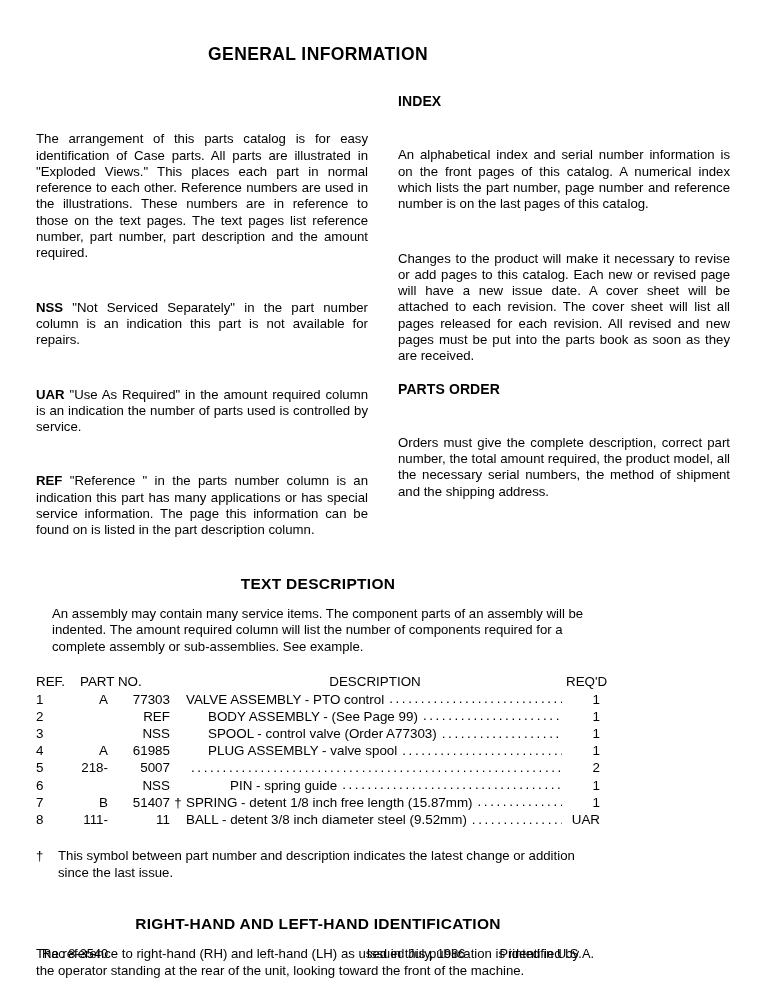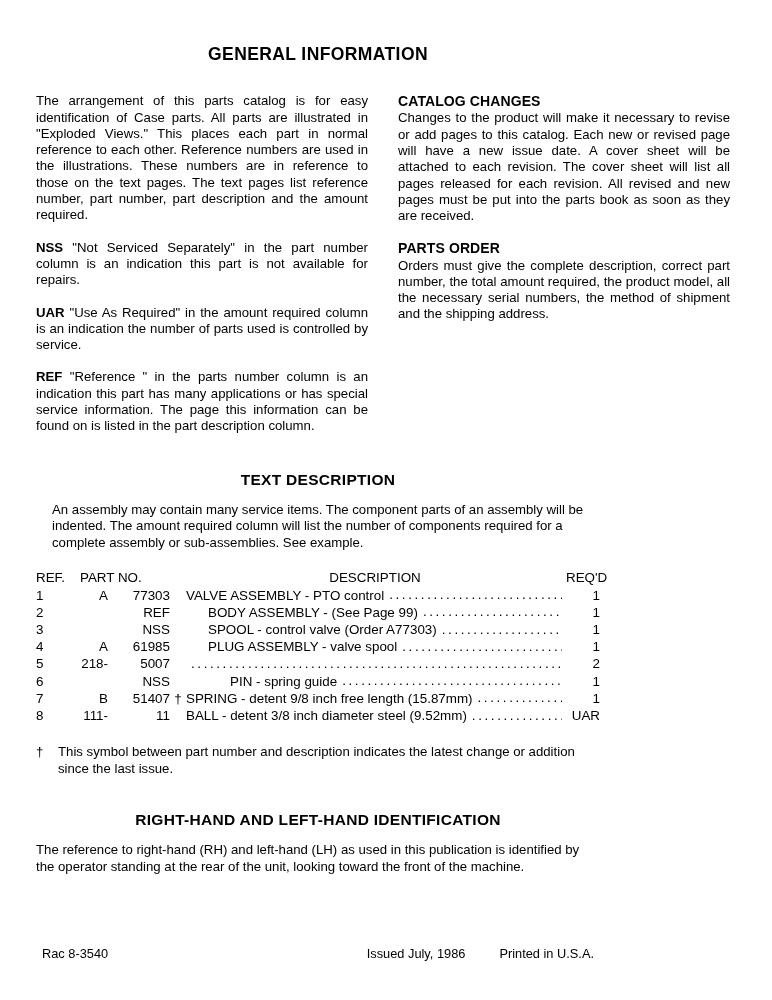--- a/index.html
+++ b/index.html
@@ -62,21 +62,21 @@
   }
   .col.right { padding-left: 4px; }
 
   .para {
     font-size: 13.2px;
     line-height: 16.3px;
     margin: 0 0 14px 0;
     text-align: justify;
     text-justify: inter-word;
   }
-  .para:last-child { margin-bottom: 0; }
+  .para:last-child { margin-bottom: 0; margin-top: 38px; }
   .para b { font-weight: bold; }
   .block { margin-bottom: 16px; }
   .block:last-child { margin-bottom: 0; }
 
   
   .td-wrap { margin-top: 36px; }
   .td-intro {
     font-size: 13.2px;
     line-height: 16.6px;
     margin: 14px 0 0 16px;
@@ -176,23 +176,26 @@
       </div>
 
       <div class="block">
         <p class="para"><b>REF</b> <span>"Reference " in the parts number column is an indication this part has many applications or has special service information. The page this information can be found on is listed in the part description column.</span></p>
       </div>
 
     </div>
 
     <div class="col right">
 
-
-      <div class="block">
-        <div class="col-heading">CATALOG CHANGES</div>
+      <div class="block">
+        <div class="col-heading">INDEX</div>
+        <p class="para">An alphabetical index and serial number information is on the front pages of this catalog. A numerical index which lists the part number, page number and reference number is on the last pages of this catalog.</p>
+      </div>
+
+      <div class="block">
         <p class="para">Changes to the product will make it necessary to revise or add pages to this catalog. Each new or revised page will have a new issue date. A cover sheet will be attached to each revision. The cover sheet will list all pages released for each revision. All revised and new pages must be put into the parts book as soon as they are received.</p>
       </div>
 
       <div class="block">
         <div class="col-heading">PARTS ORDER</div>
         <p class="para">Orders must give the complete description, correct part number, the total amount required, the product model, all the necessary serial numbers, the method of shipment and the shipping address.</p>
       </div>
 
     </div>
   </div>
@@ -276,21 +279,21 @@
             <span class="leader">.......................................................................................................</span>
           </div>
           <div class="c-req">1</div>
         </div>
         <div class="prow ind0">
           <div class="c-ref">7</div>
           <div class="c-pref">B</div>
           <div class="c-pno">51407</div>
           <div class="c-dag">†</div>
           <div class="c-desc">
-            <span class="desc-txt">SPRING - detent 9/8 inch free length (15.87mm)</span>
+            <span class="desc-txt">SPRING - detent 1/8 inch free length (15.87mm)</span>
             <span class="leader">.......................................................................................................</span>
           </div>
           <div class="c-req">1</div>
         </div>
         <div class="prow ind0">
           <div class="c-ref">8</div>
           <div class="c-pref">111-</div>
           <div class="c-pno">11</div>
           <div class="c-dag"></div>
           <div class="c-desc">

